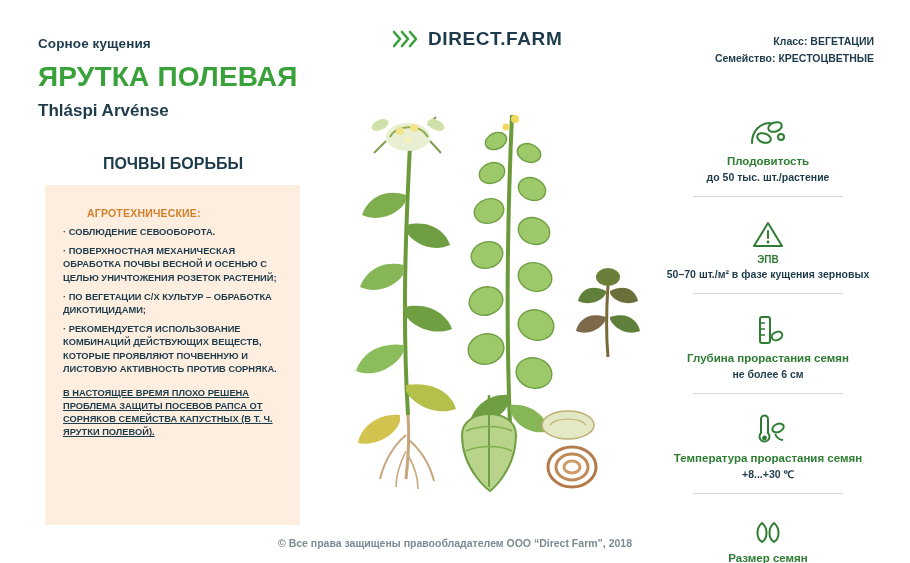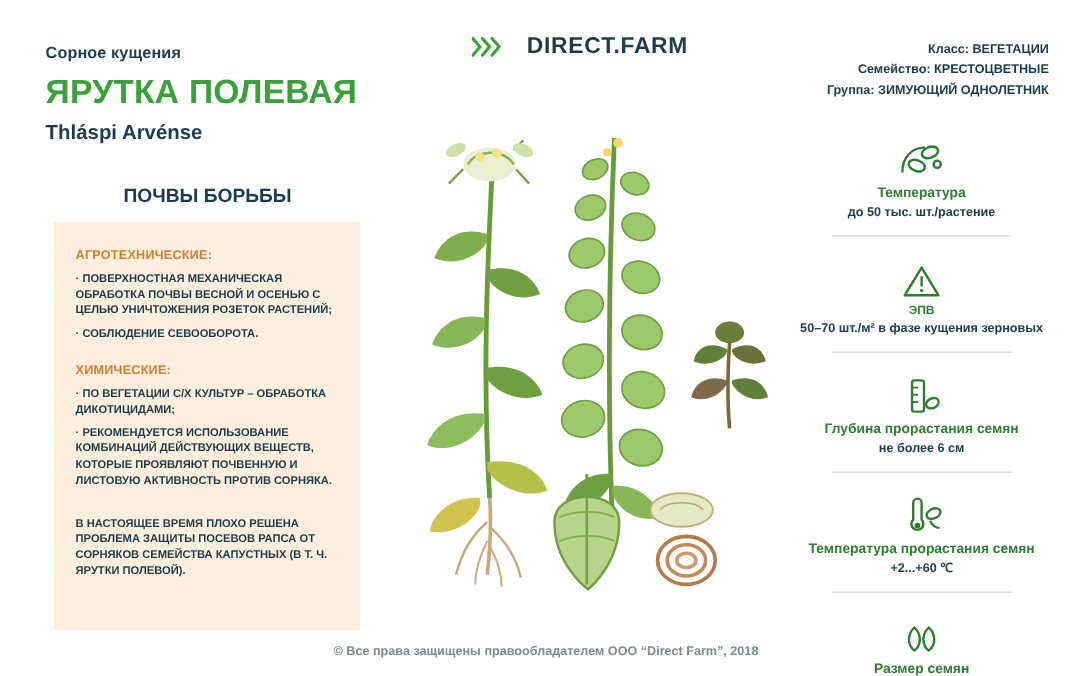--- a/index.html
+++ b/index.html
@@ -60,45 +60,47 @@
   }
   .measures-inner {
     padding: 22px 17px 10px 18px;
   }
   .sec-head {
     font-size: 10.5px;
     font-weight: bold;
     color: #d2802a;
     letter-spacing: .2px;
     margin-bottom: 7px;
+    margin-left: 24px;
   }
   .sec-head.second { margin-top: 18px; }
   .bullet {
     font-size: 9.3px;
     font-weight: bold;
     color: #1d3b4a;
     line-height: 1.42;
     margin-bottom: 6px;
   }
   .note {
     font-size: 9.3px;
     font-weight: bold;
     color: #1d3b4a;
     line-height: 1.42;
-    margin-top: 23px;
+    margin-top: 11px;
+    text-decoration: underline;
   }
 
   
   .brand {
     position: absolute;
     left: 393px;
     top: 28px;
     display: flex;
     align-items: center;
-    gap: 20px;
+    gap: 9px;
   }
   .brand-mark {
     display: flex;
     align-items: center;
     gap: 2px;
   }
   .brand-mark svg { display: block; }
   .brand-text {
     font-size: 19px;
     font-weight: bold;
@@ -193,23 +195,22 @@
 <div class="left-col">
   <div class="kicker">Сорное кущения</div>
   <div class="plant-name">ЯРУТКА ПОЛЕВАЯ</div>
   <div class="plant-latin">Thláspi Arvénse</div>
   <div class="measures-title">ПОЧВЫ БОРЬБЫ</div>
 </div>
 
 <div class="measures-box">
   <div class="measures-inner">
     <div class="sec-head">АГРОТЕХНИЧЕСКИЕ:</div>
+    <div class="bullet">· СОБЛЮДЕНИЕ СЕВООБОРОТА.</div>
     <div class="bullet">· ПОВЕРХНОСТНАЯ МЕХАНИЧЕСКАЯ ОБРАБОТКА ПОЧВЫ ВЕСНОЙ И ОСЕНЬЮ С ЦЕЛЬЮ УНИЧТОЖЕНИЯ РОЗЕТОК РАСТЕНИЙ;</div>
-    <div class="bullet">· СОБЛЮДЕНИЕ СЕВООБОРОТА.</div>
-    <div class="sec-head second">ХИМИЧЕСКИЕ:</div>
     <div class="bullet"> · ПО ВЕГЕТАЦИИ С/Х КУЛЬТУР – ОБРАБОТКА ДИКОТИЦИДАМИ;</div>
     <div class="bullet"> · РЕКОМЕНДУЕТСЯ ИСПОЛЬЗОВАНИЕ КОМБИНАЦИЙ ДЕЙСТВУЮЩИХ ВЕЩЕСТВ, КОТОРЫЕ ПРОЯВЛЯЮТ ПОЧВЕННУЮ И ЛИСТОВУЮ АКТИВНОСТЬ ПРОТИВ СОРНЯКА.</div>
     <div class="note">В НАСТОЯЩЕЕ ВРЕМЯ ПЛОХО РЕШЕНА ПРОБЛЕМА ЗАЩИТЫ ПОСЕВОВ РАПСА ОТ СОРНЯКОВ СЕМЕЙСТВА КАПУСТНЫХ (В Т. Ч. ЯРУТКИ ПОЛЕВОЙ).</div>
   </div>
 </div>
 
 <div class="brand">
   <span class="brand-mark">
     <svg width="26" height="18" viewBox="0 0 26 18">
       <path d="M1 2 L7 9 L1 16" stroke="#3aa13a" stroke-width="2.6" fill="none" stroke-linecap="round" stroke-linejoin="round"></path>
@@ -221,24 +222,20 @@
 </div>
 
 <div class="taxonomy">
   <div>
     <span class="lbl">Класс:</span>
     <span>ВЕГЕТАЦИИ</span>
   </div>
   <div>
     <span class="lbl">Семейство:</span>
     <span>КРЕСТОЦВЕТНЫЕ</span>
-  </div>
-  <div>
-    <span class="lbl">Группа:</span>
-    <span>ЗИМУЮЩИЙ ОДНОЛЕТНИК</span>
   </div>
 </div>
 
 <div class="illus">
   <svg width="320" height="420" viewBox="0 0 320 420">
 
     <path d="M70 50 C66 130, 62 220, 68 320" stroke="#6a9a3a" stroke-width="4" fill="none"></path>
 
     <g>
       <ellipse cx="68" cy="42" rx="22" ry="14" fill="#e8efd2"></ellipse>
@@ -316,21 +313,21 @@
 
   <div class="fact">
     <div class="fact-icon">
       <svg width="40" height="30" viewBox="0 0 40 30">
         <path d="M4 24 C4 12, 12 4, 22 4" stroke="#2e7d32" stroke-width="2" fill="none" stroke-linecap="round"></path>
         <ellipse cx="27" cy="8" rx="7" ry="4.5" fill="none" stroke="#2e7d32" stroke-width="2" transform="rotate(-20 27 8)"></ellipse>
         <ellipse cx="16" cy="19" rx="7" ry="4.5" fill="none" stroke="#2e7d32" stroke-width="2" transform="rotate(20 16 19)"></ellipse>
         <circle cx="33" cy="18" r="3" fill="none" stroke="#2e7d32" stroke-width="2"></circle>
       </svg>
     </div>
-    <div class="fact-title">Температура</div>
+    <div class="fact-title">Плодовитость</div>
     <div class="fact-value">до 50 тыс. шт./растение</div>
     <div class="fact-sep"></div>
   </div>
 
   <div class="fact">
     <div class="fact-icon">
       <svg width="34" height="30" viewBox="0 0 34 30">
         <path d="M17 4 L31 27 L3 27 Z" fill="none" stroke="#2e7d32" stroke-width="2" stroke-linejoin="round"></path>
         <path d="M17 12 L17 19" stroke="#2e7d32" stroke-width="2" stroke-linecap="round"></path>
         <circle cx="17" cy="23" r="1.4" fill="#2e7d32"></circle>
@@ -357,21 +354,21 @@
   <div class="fact">
     <div class="fact-icon">
       <svg width="38" height="32" viewBox="0 0 38 32">
         <path d="M12 5 a3.5 3.5 0 0 1 7 0 v14 a5 5 0 1 1 -7 0 Z" fill="none" stroke="#2e7d32" stroke-width="2"></path>
         <circle cx="15.5" cy="24" r="2.4" fill="#2e7d32"></circle>
         <ellipse cx="29" cy="14" rx="6" ry="4" fill="none" stroke="#2e7d32" stroke-width="2" transform="rotate(-25 29 14)"></ellipse>
         <path d="M26 20 C28 24, 31 26, 34 26" stroke="#2e7d32" stroke-width="1.8" fill="none"></path>
       </svg>
     </div>
     <div class="fact-title">Температура прорастания семян</div>
-    <div class="fact-value">+2...+60 ℃</div>
+    <div class="fact-value">+8...+30 ℃</div>
     <div class="fact-sep"></div>
   </div>
 
   <div class="fact">
     <div class="fact-icon">
       <svg width="36" height="28" viewBox="0 0 36 28">
         <path d="M12 24 C6 20, 6 10, 12 5 C18 10, 18 20, 12 24 Z" fill="none" stroke="#2e7d32" stroke-width="2"></path>
         <path d="M24 24 C18 20, 18 10, 24 5 C30 10, 30 20, 24 24 Z" fill="none" stroke="#2e7d32" stroke-width="2"></path>
       </svg>
     </div>

